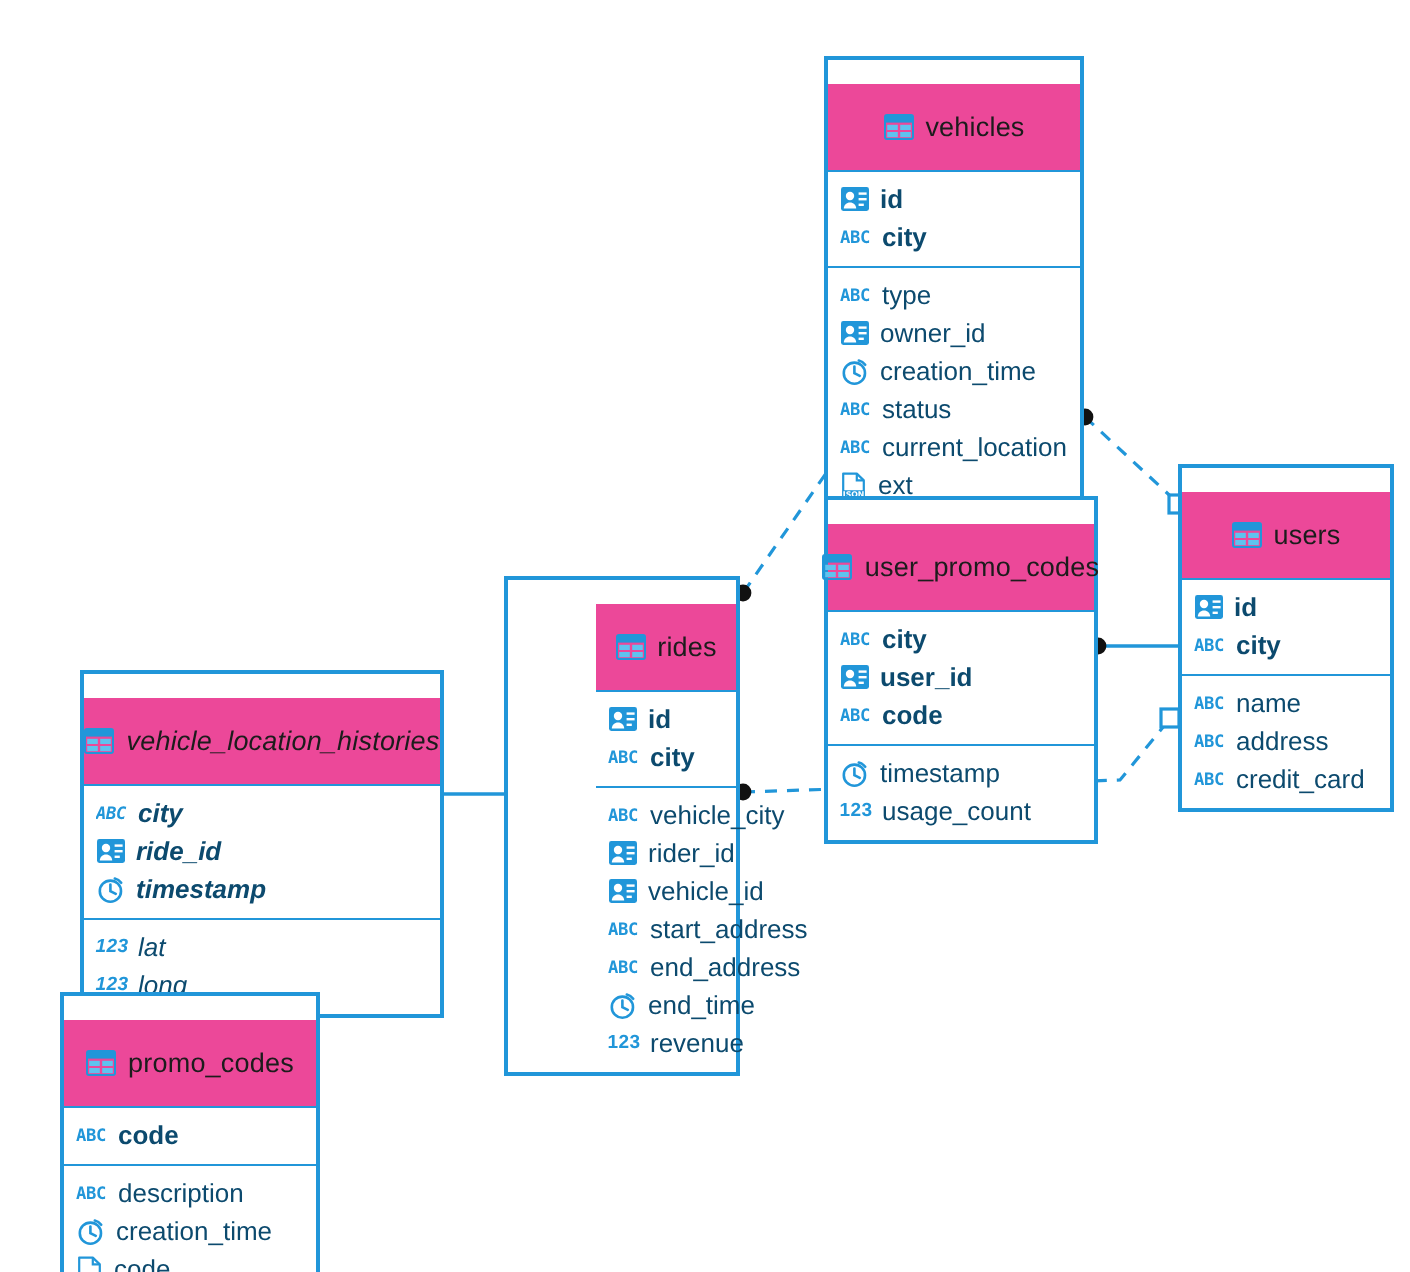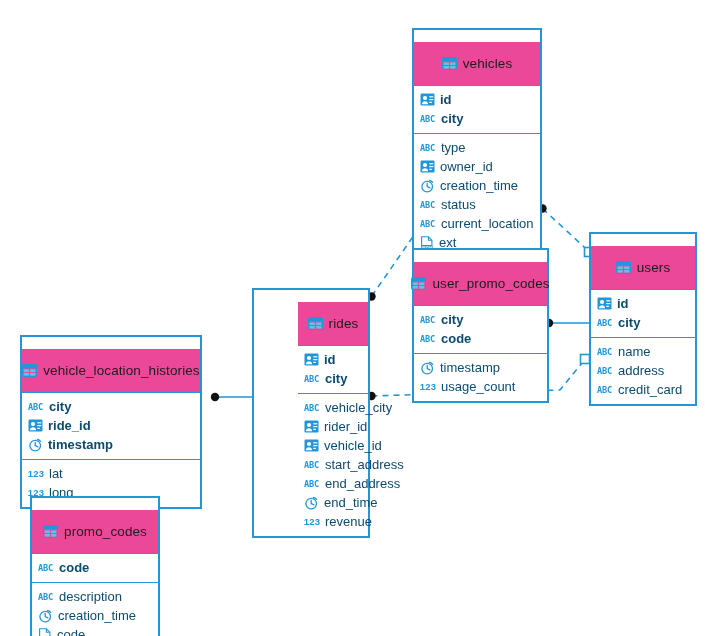--- a/index.html
+++ b/index.html
@@ -200,20 +200,33 @@
         <div class="field-row">
           <span class="ic">
             <svg width="16" height="11" viewBox="0 0 16 11">
       <text x="0" y="8.6" font-family="DejaVu Sans Mono, monospace" font-size="8.6" font-weight="bold" fill="#2196d9" letter-spacing="-0.2">ABC</text>
     </svg>
           </span>
           <span class="field-name">city</span>
         </div>
         <div class="field-row">
           <span class="ic">
+            <svg width="15" height="13" viewBox="0 0 15 13">
+      <rect x="0.5" y="0.5" width="14" height="12" rx="1.2" fill="#2196d9"></rect>
+      <circle cx="5" cy="5" r="2.1" fill="#ffffff"></circle>
+      <path d="M1.9 11.3c0-1.9 1.4-3.1 3.1-3.1s3.1 1.2 3.1 3.1z" fill="#ffffff"></path>
+      <rect x="9.3" y="3.2" width="4" height="1.2" fill="#ffffff"></rect>
+      <rect x="9.3" y="6" width="4" height="1.2" fill="#ffffff"></rect>
+      <rect x="9.3" y="8.8" width="2.6" height="1.2" fill="#ffffff"></rect>
+    </svg>
+          </span>
+          <span class="field-name">user_id</span>
+        </div>
+        <div class="field-row">
+          <span class="ic">
             <svg width="16" height="11" viewBox="0 0 16 11">
       <text x="0" y="8.6" font-family="DejaVu Sans Mono, monospace" font-size="8.6" font-weight="bold" fill="#2196d9" letter-spacing="-0.2">ABC</text>
     </svg>
           </span>
           <span class="field-name">code</span>
         </div>
       </div>
       <div class="tbl-section cols">
         <div class="field-row">
           <span class="ic">
@@ -392,21 +405,21 @@
     </svg>
           </span>
           <span class="field-name">end_time</span>
         </div>
         <div class="field-row">
           <span class="ic num123">123</span>
           <span class="field-name">revenue</span>
         </div>
       </div>
     </div>
-    <div class="table-node" style="left: 20px; top: 335px; width: 182px;">
+    <div class="table-node" style="left: 40px; top: 335px; width: 182px; font-style: italic;">
       <div class="tbl-header">
         <span class="ic">
           <svg width="15" height="13" viewBox="0 0 15 13">
       <rect x="0.5" y="0.5" width="14" height="12" rx="1" fill="none" stroke="#2196d9" stroke-width="1"></rect>
       <rect x="1" y="1" width="13" height="3.3" fill="#2196d9"></rect>
       <rect x="1.6" y="5.4" width="5.3" height="2.6" fill="#5fc3ef"></rect>
       <rect x="8.1" y="5.4" width="5.3" height="2.6" fill="#5fc3ef"></rect>
       <rect x="1.6" y="9" width="5.3" height="2.6" fill="#5fc3ef"></rect>
       <rect x="8.1" y="9" width="5.3" height="2.6" fill="#5fc3ef"></rect>
     </svg>

